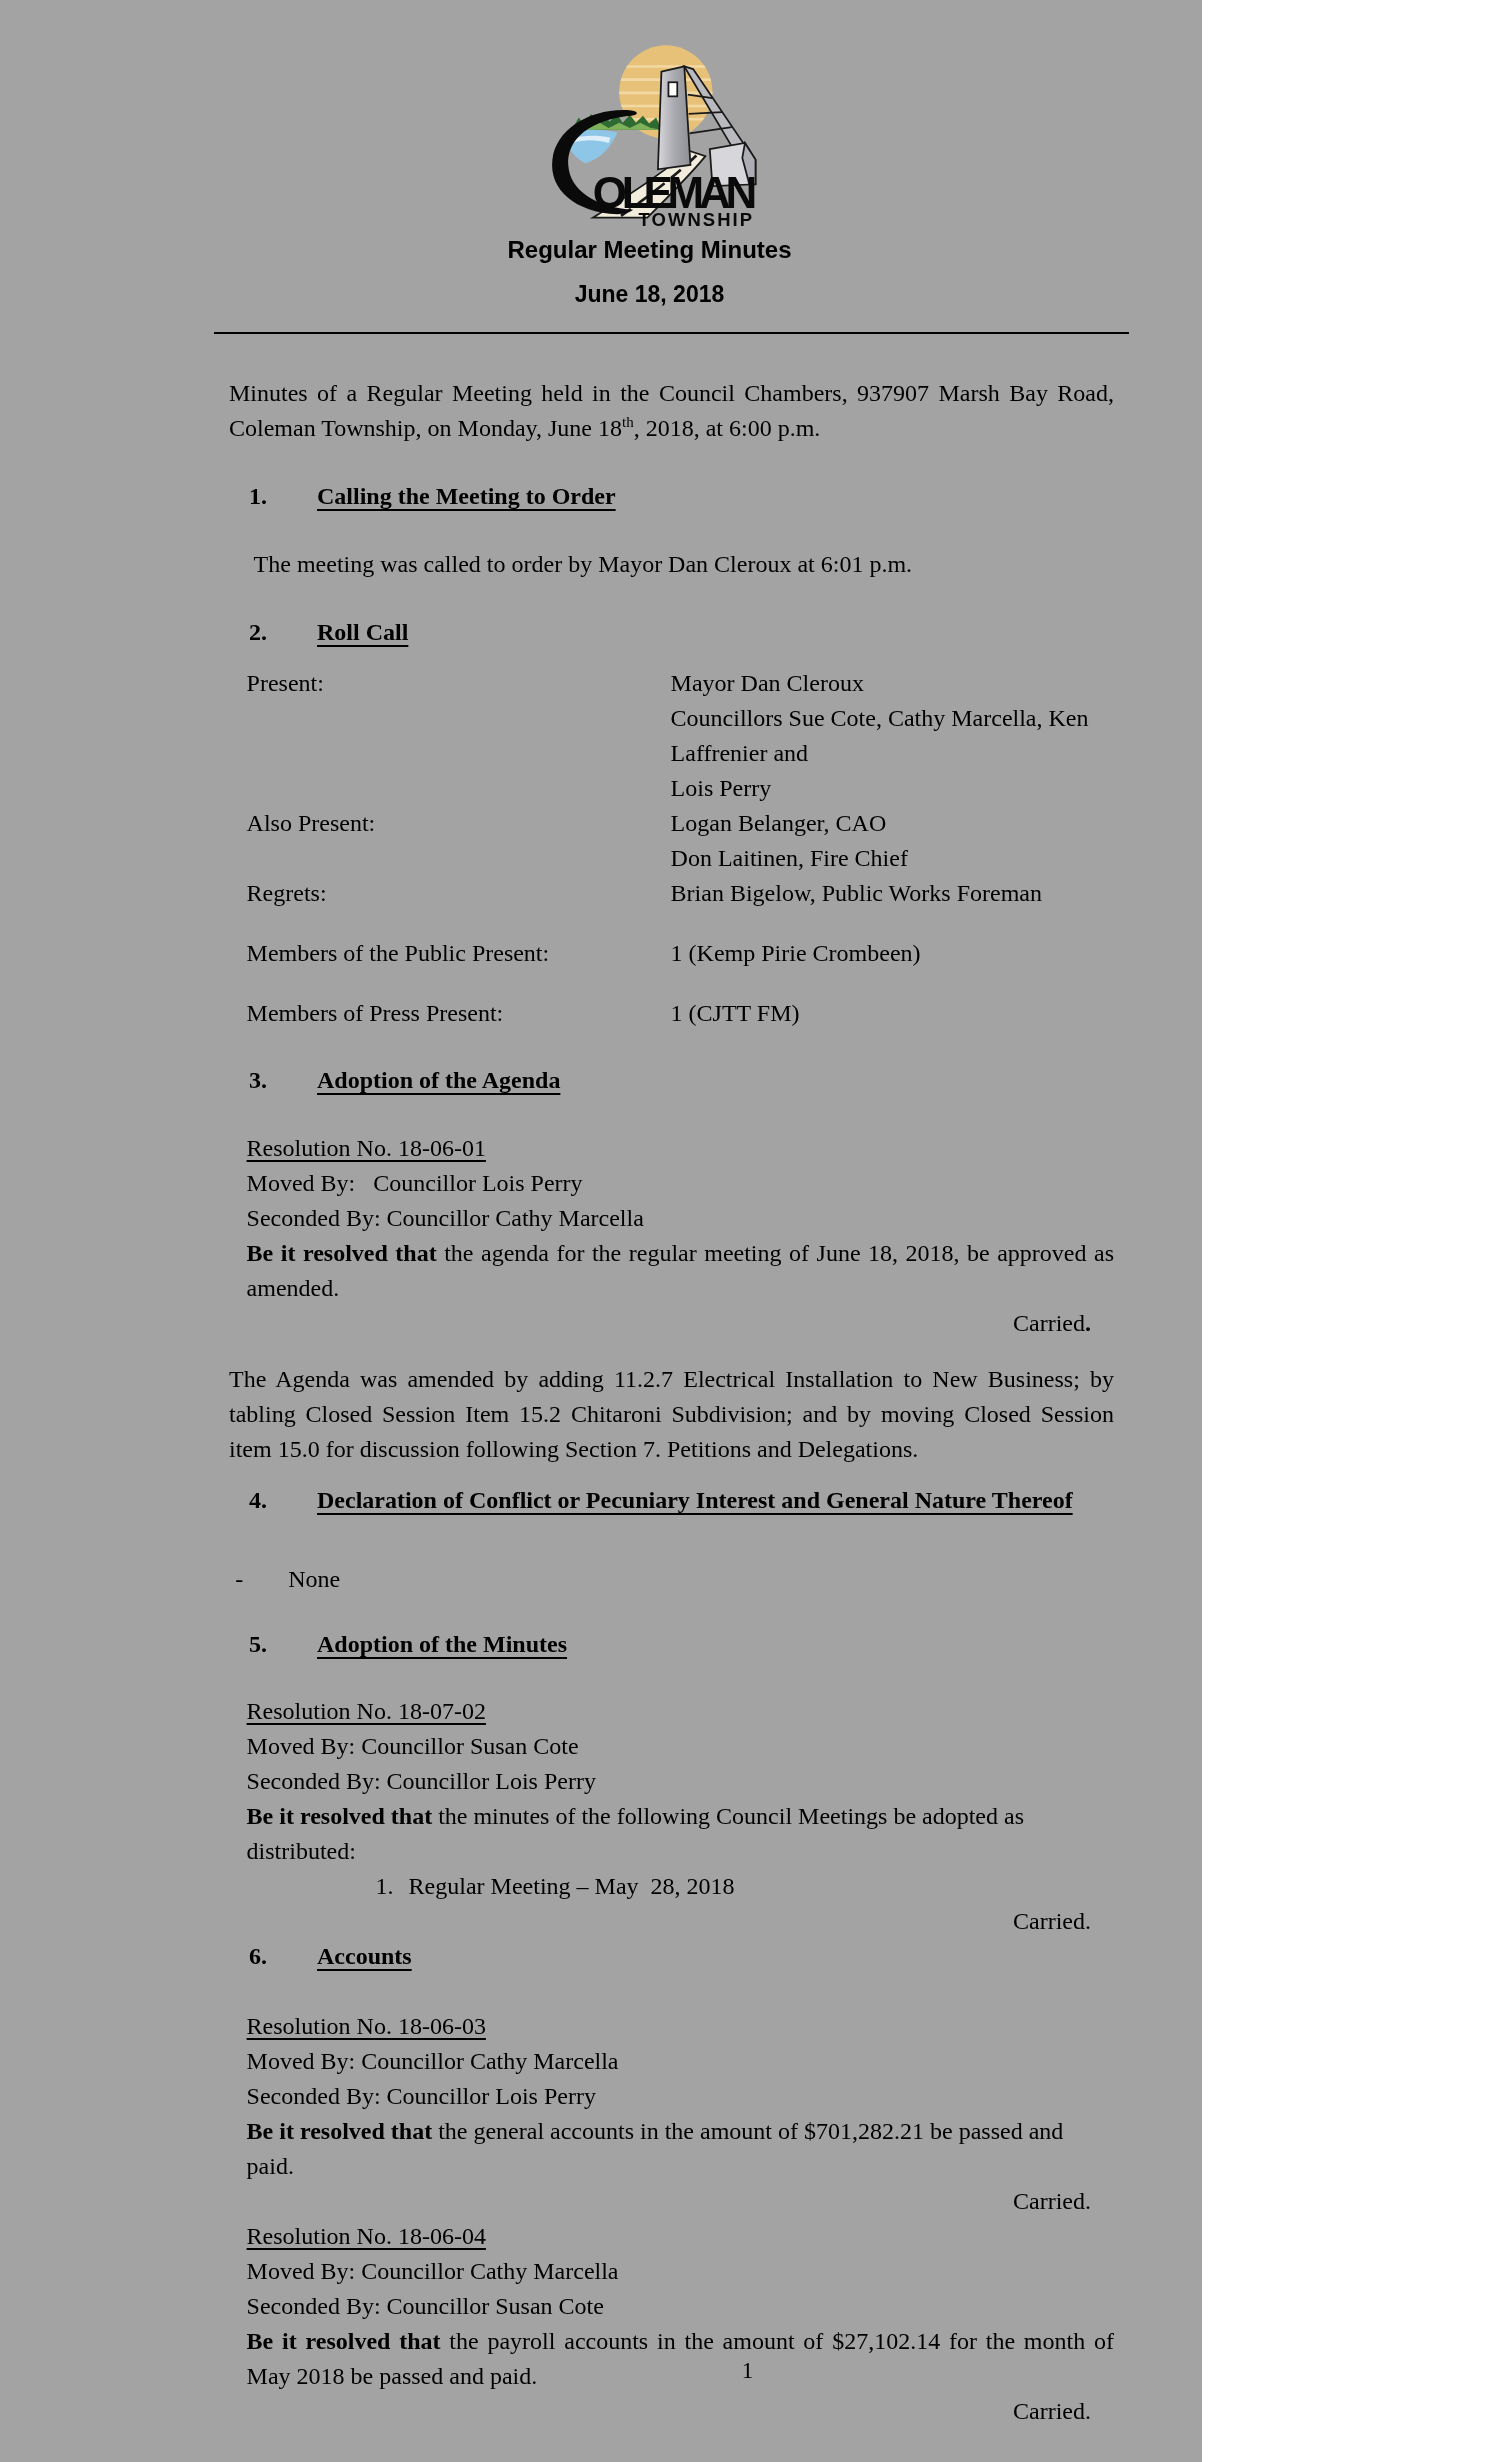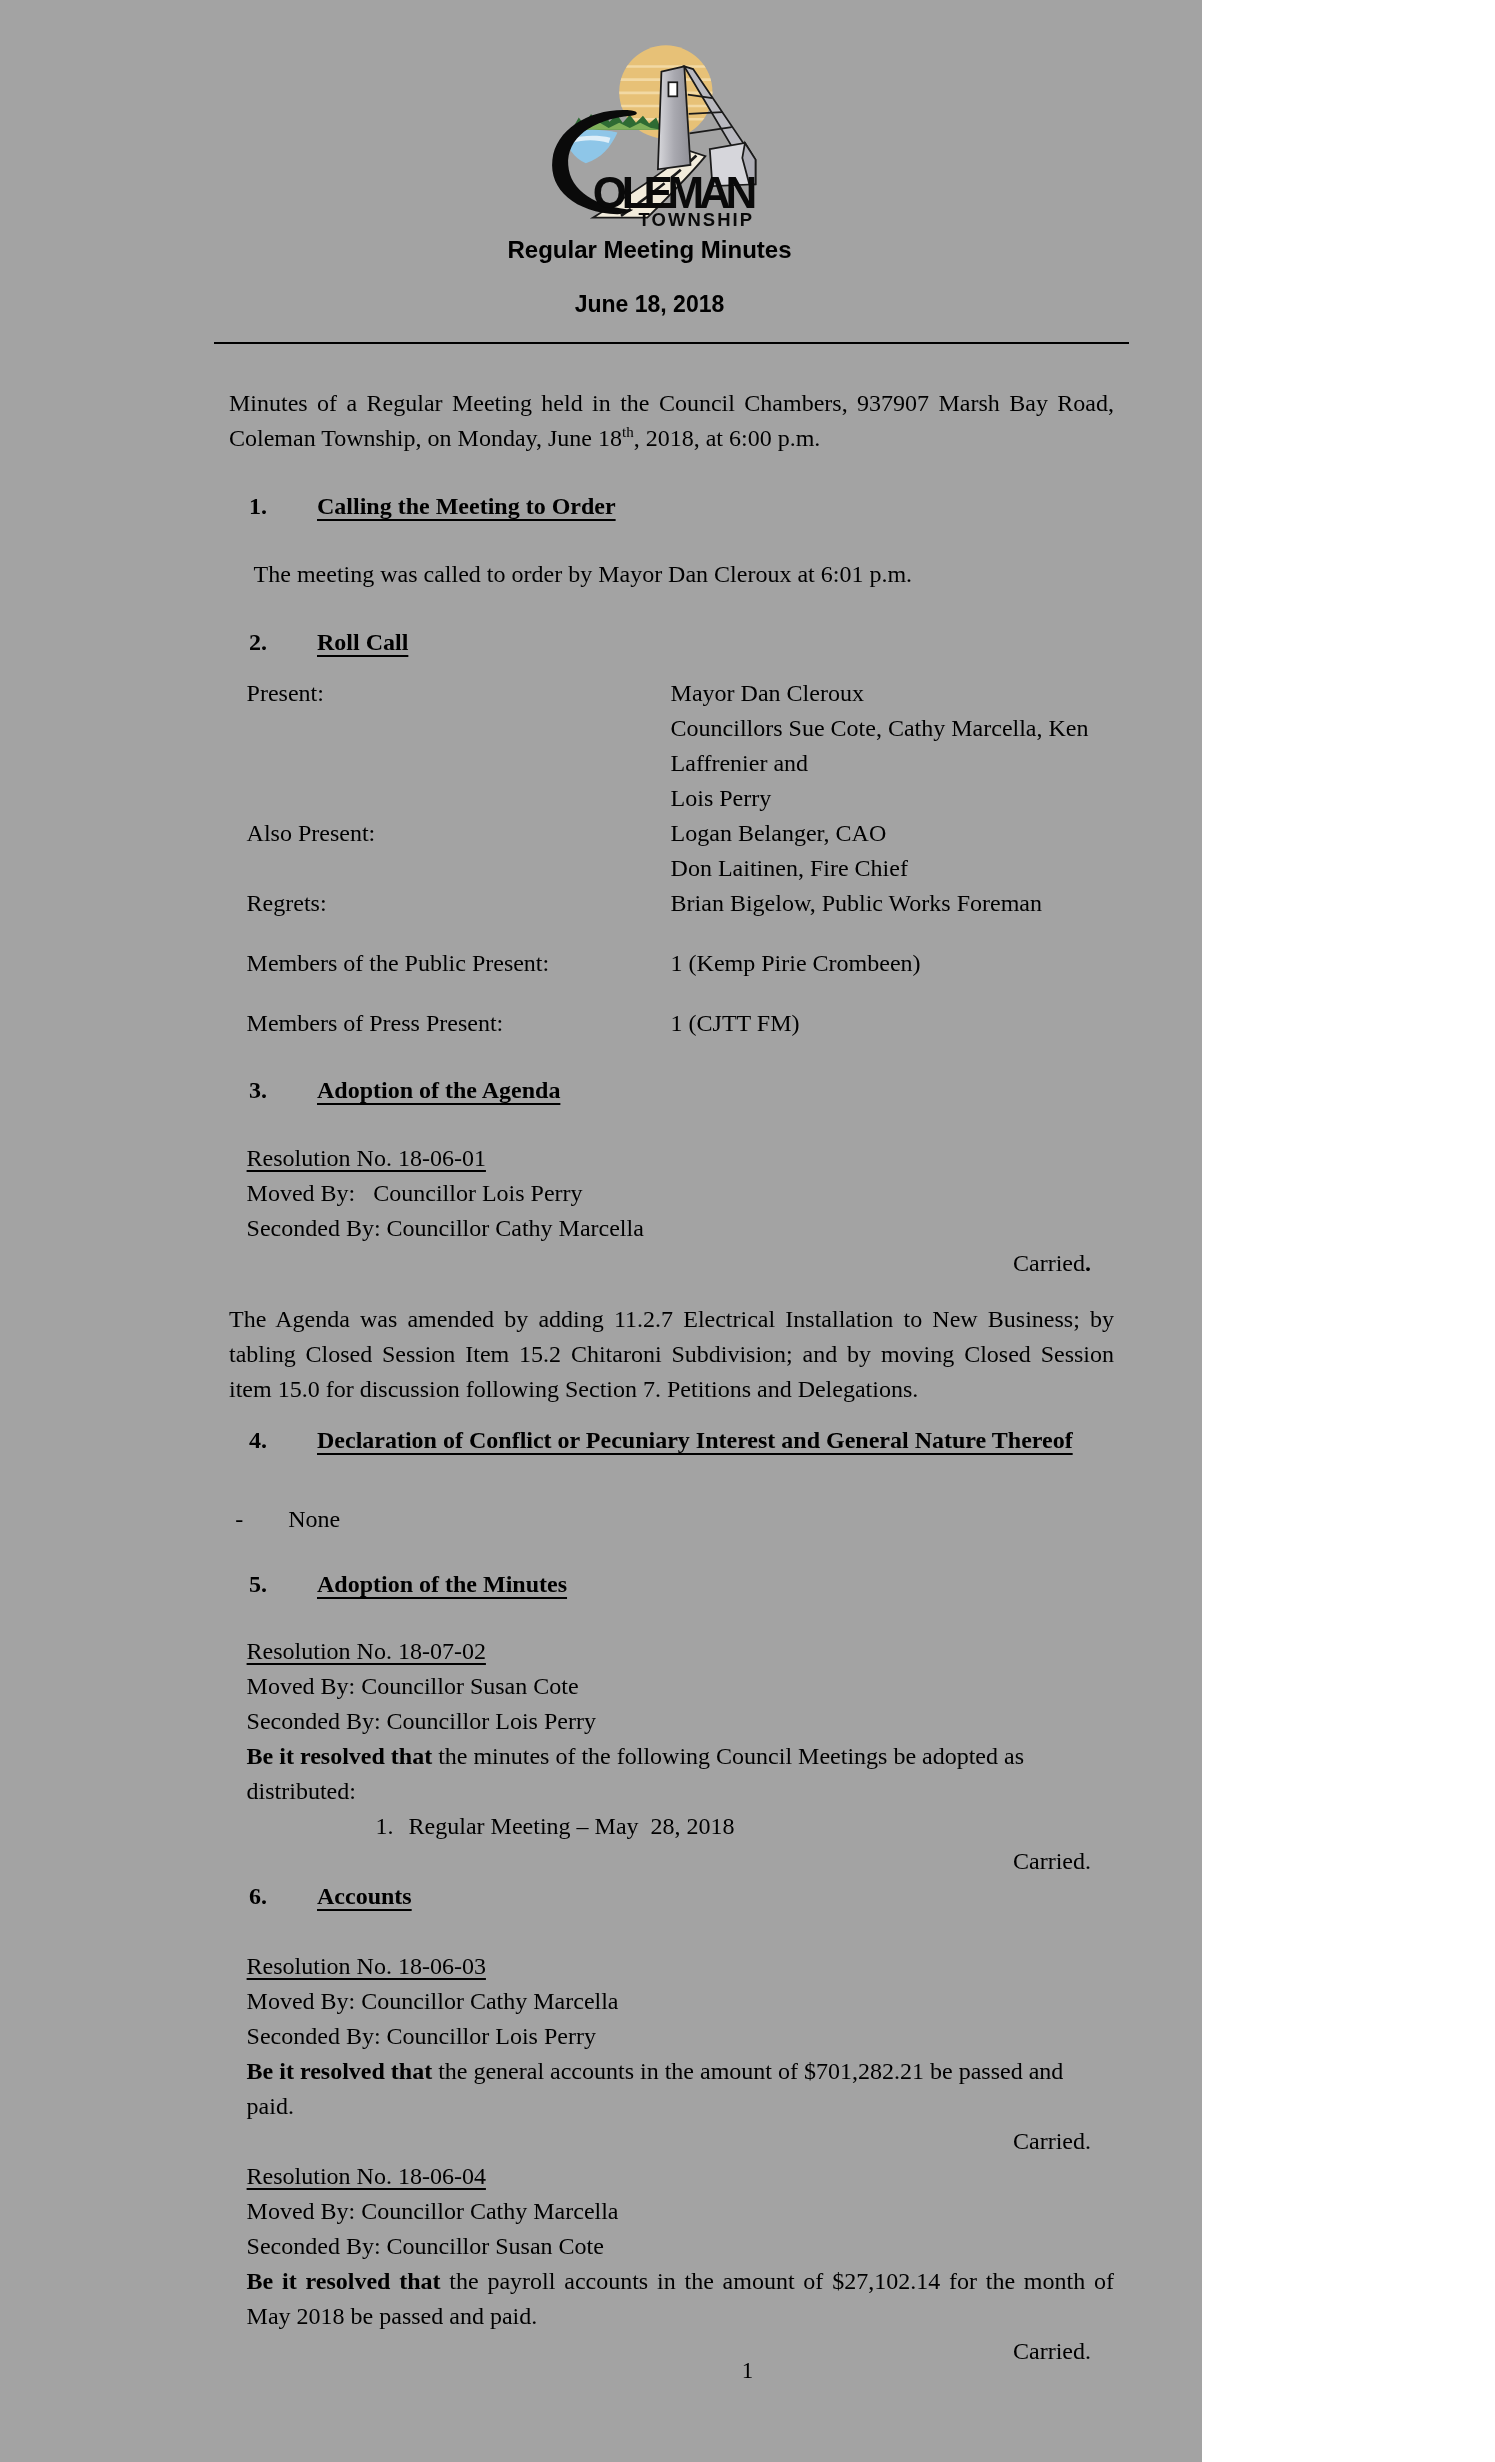--- a/index.html
+++ b/index.html
@@ -17,21 +17,21 @@
   }
   .header-center { text-align:center; margin-right:44px; }
   .logo-wrap { height:204px; }
   .doc-title {
     font-family:"Liberation Sans", sans-serif;
     font-weight:bold; font-size:24px; line-height:39px;
   }
   .doc-date {
     font-family:"Liberation Sans", sans-serif;
     font-weight:bold; font-size:23px; line-height:30px;
-    margin-top:20px;
+    margin-top:10px;
   }
   .rule { margin:23px -15px 0 -15px; border-top:2.6px solid #000; }
 
   .para { text-align:justify; text-align-last:left; }
   .intro { margin-top:42px; }
 
   .sec-head { font-weight:bold; margin-left:20px; }
   .sec-head .num { display:inline-block; width:68px; font-weight:bold; }
   .sec-head .ttl { text-decoration:underline; text-decoration-thickness:2.2px; text-underline-offset:5.3px; }
 
@@ -165,20 +165,21 @@
         <div class="rc-value">1 (CJTT FM)</div>
       </div>
   </div>
 
   <div class="sec-head h3"><span class="num">3.</span><span class="ttl">Adoption of the Agenda</span></div>
 
   <div class="res res-1">
     <div class="res-no">Resolution No. 18-06-01</div>
     <div class="pre">Moved By:   Councillor Lois Perry</div>
     <div class="pre">Seconded By: Councillor Cathy Marcella</div>
+    <div class="para"><span class="b">Be it resolved that</span><span> the agenda for the regular meeting of June 18, 2018, be approved as amended.</span></div>
   </div>
   <div class="carried"><span>Carried</span><span class="b">.</span></div>
 
   <div class="para amend">The Agenda was amended by adding 11.2.7 Electrical Installation to New Business; by tabling Closed Session Item 15.2 Chitaroni Subdivision; and by moving Closed Session item 15.0 for discussion following Section 7. Petitions and Delegations.</div>
 
   <div class="sec-head h4"><span class="num">4.</span><span class="ttl">Declaration of Conflict or Pecuniary Interest and General Nature Thereof</span></div>
   <div class="none-line"><span class="dash">-</span><span>None</span></div>
 
   <div class="sec-head h5"><span class="num">5.</span><span class="ttl">Adoption of the Minutes</span></div>
 

